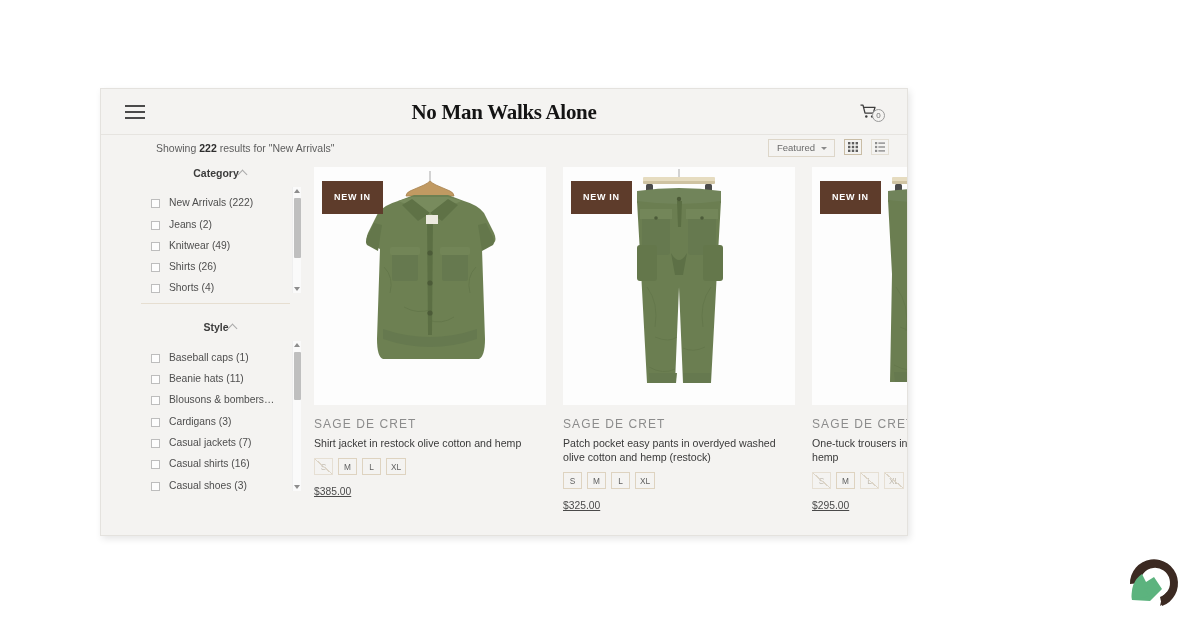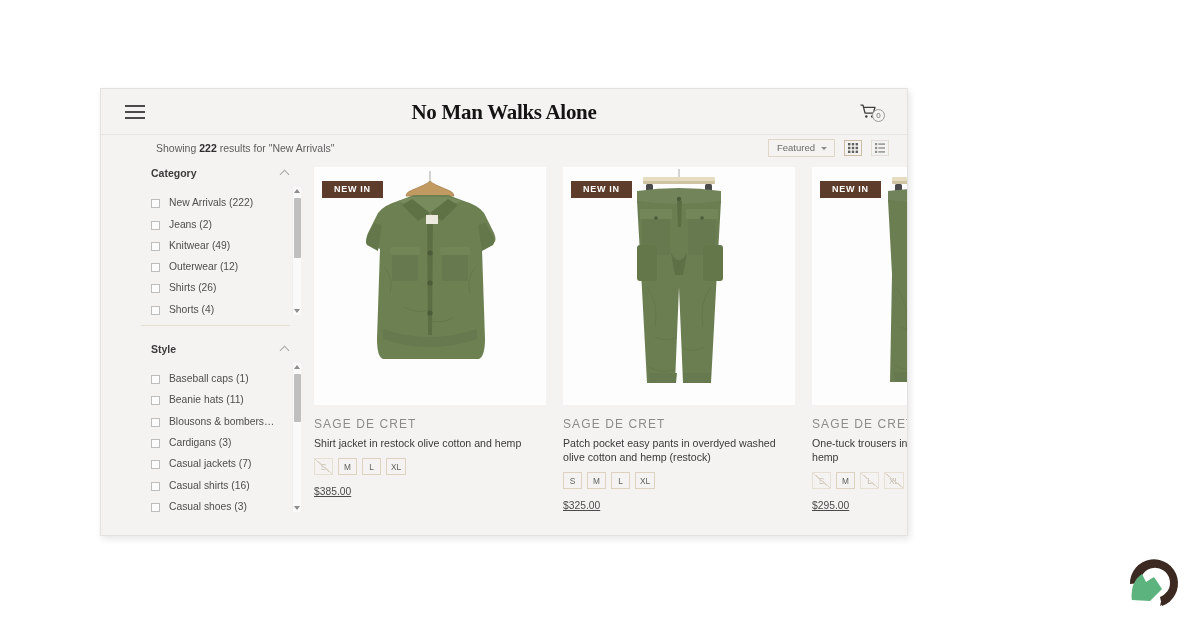--- a/index.html
+++ b/index.html
@@ -115,21 +115,21 @@
     font-size: 10.5px;
     color: #5d5d5d;
     white-space: nowrap;
   }
   #results-text b { color: #2e2e2e; font-weight: 700; }
 
   #toolbar-right {
     position: absolute;
     right: 18px;
     display: flex;
-    align-items: center;
+    align-items: flex-start;
     gap: 9px;
   }
 
   #sort-select {
     font-size: 9.5px;
     color: #6a6a6a;
     background: #f4f3f1;
     border: 1px solid #ddd6c9;
     padding: 3px 7px 3px 8px;
     line-height: 1;
@@ -179,21 +179,21 @@
     position: absolute;
     top: 0; left: 0;
     width: 149px;
     height: 1px;
     background: #e6ded1;
   }
 
   .filter-head {
     display: flex;
     align-items: center;
-    justify-content: space-between;
+    justify-content: center;
     width: 149px;
     padding: 6px 0 8px 10px;
     cursor: pointer;
   }
   .filter-head .title {
     font-size: 10.5px;
     font-weight: 700;
     color: #3b3b3b;
   }
   .chev-up {
@@ -279,21 +279,21 @@
 
   .new-badge {
     position: absolute;
     left: 8px;
     top: 14px;
     background: #5e3c2b;
     color: #ffffff;
     font-size: 9px;
     font-weight: 700;
     letter-spacing: 0.7px;
-    padding: 4px 12px;
+    padding: 12px 12px;
     line-height: 1;
     z-index: 3;
   }
 
   .brand {
     margin-top: 12px;
     font-size: 12px;
     letter-spacing: 1.1px;
     color: #8c8c8c;
     text-transform: uppercase;
@@ -436,24 +436,20 @@
             <div class="filter-item">
               <span class="cbox"></span>
               <span class="filter-label">Jeans (2)</span>
             </div>
             <div class="filter-item">
               <span class="cbox"></span>
               <span class="filter-label">Knitwear (49)</span>
             </div>
             <div class="filter-item">
               <span class="cbox"></span>
-              <span class="filter-label">Outerwear (12)</span>
-            </div>
-            <div class="filter-item">
-              <span class="cbox"></span>
               <span class="filter-label">Shirts (26)</span>
             </div>
             <div class="filter-item">
               <span class="cbox"></span>
               <span class="filter-label">Shorts (4)</span>
             </div>
 
             <div class="fscroll">
               <i class="arrow up"></i>
               <div class="thumb" style="top:11px;height:60px;"></div>

